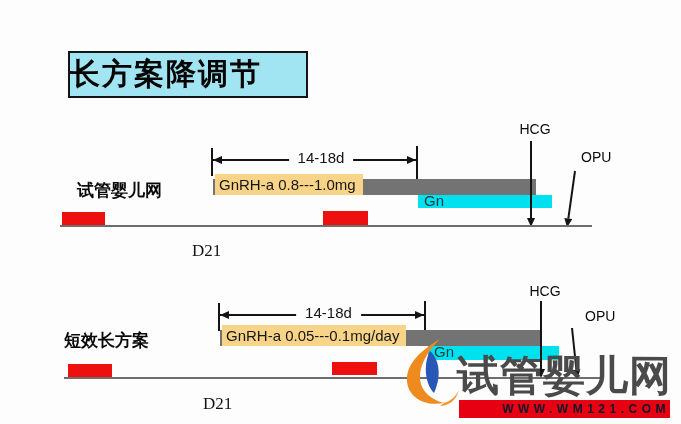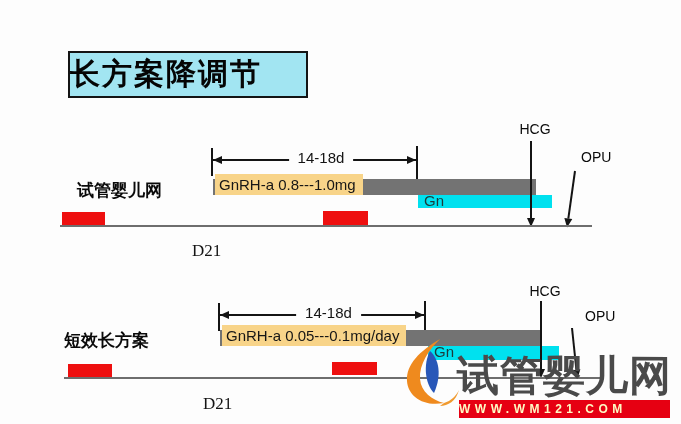--- a/index.html
+++ b/index.html
@@ -76,23 +76,23 @@
   }
   
   .wm-logo{position:absolute;left:396px;top:338px;width:66px;height:70px;}
   .wm-name{
     position:absolute;left:457px;top:348px;
     font-family:"DejaVu Serif","Liberation Serif",serif;
     font-size:42px;font-weight:bold;color:#4a4a4a;letter-spacing:1px;white-space:nowrap;
   }
   .wm-urlbar{
     position:absolute;left:459px;top:400px;width:211px;height:18px;
-    background:#e60012;color:#fef9c3;
+    background:#e60012;color:#0f172a;
     font-size:12px;font-weight:bold;letter-spacing:4.5px;line-height:18px;
-    text-align:left;white-space:nowrap;overflow:hidden;
+    text-align:right;white-space:nowrap;overflow:hidden;
   }
 </style>
 </head>
 <body>
 
 <div class="stage">
 
   <div class="title-box">
     <span>长方案降调节</span>
   </div>

